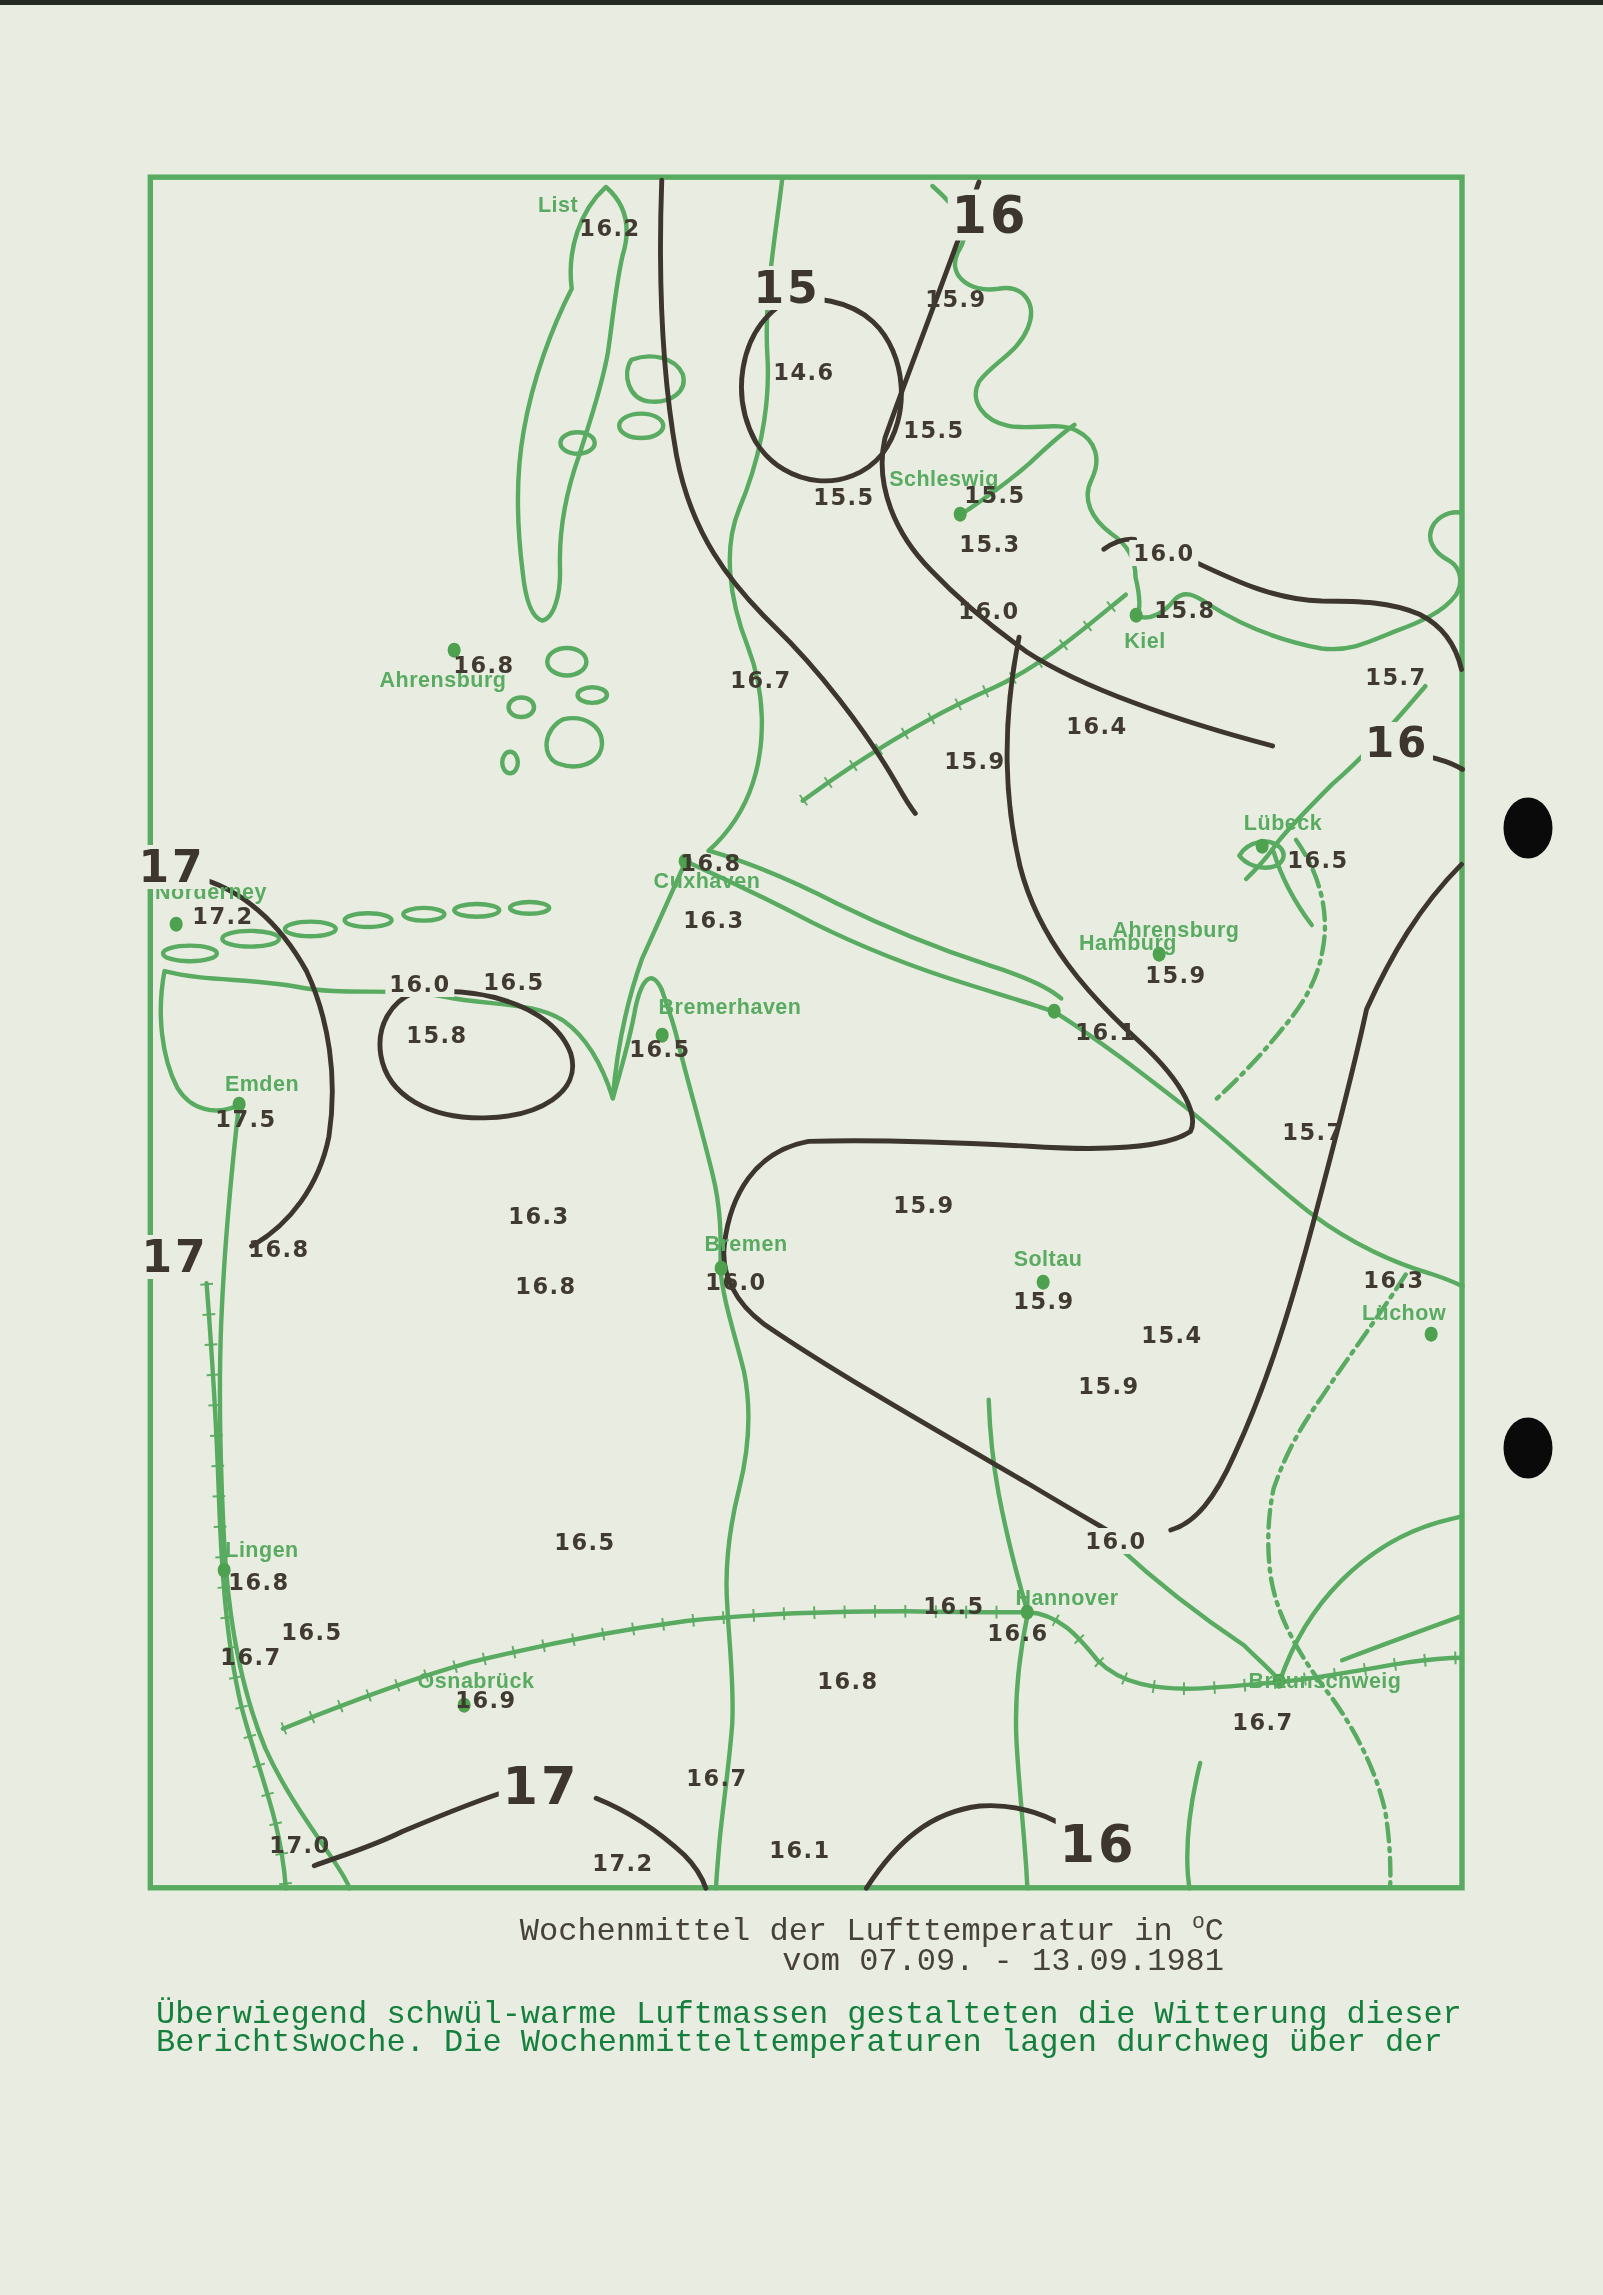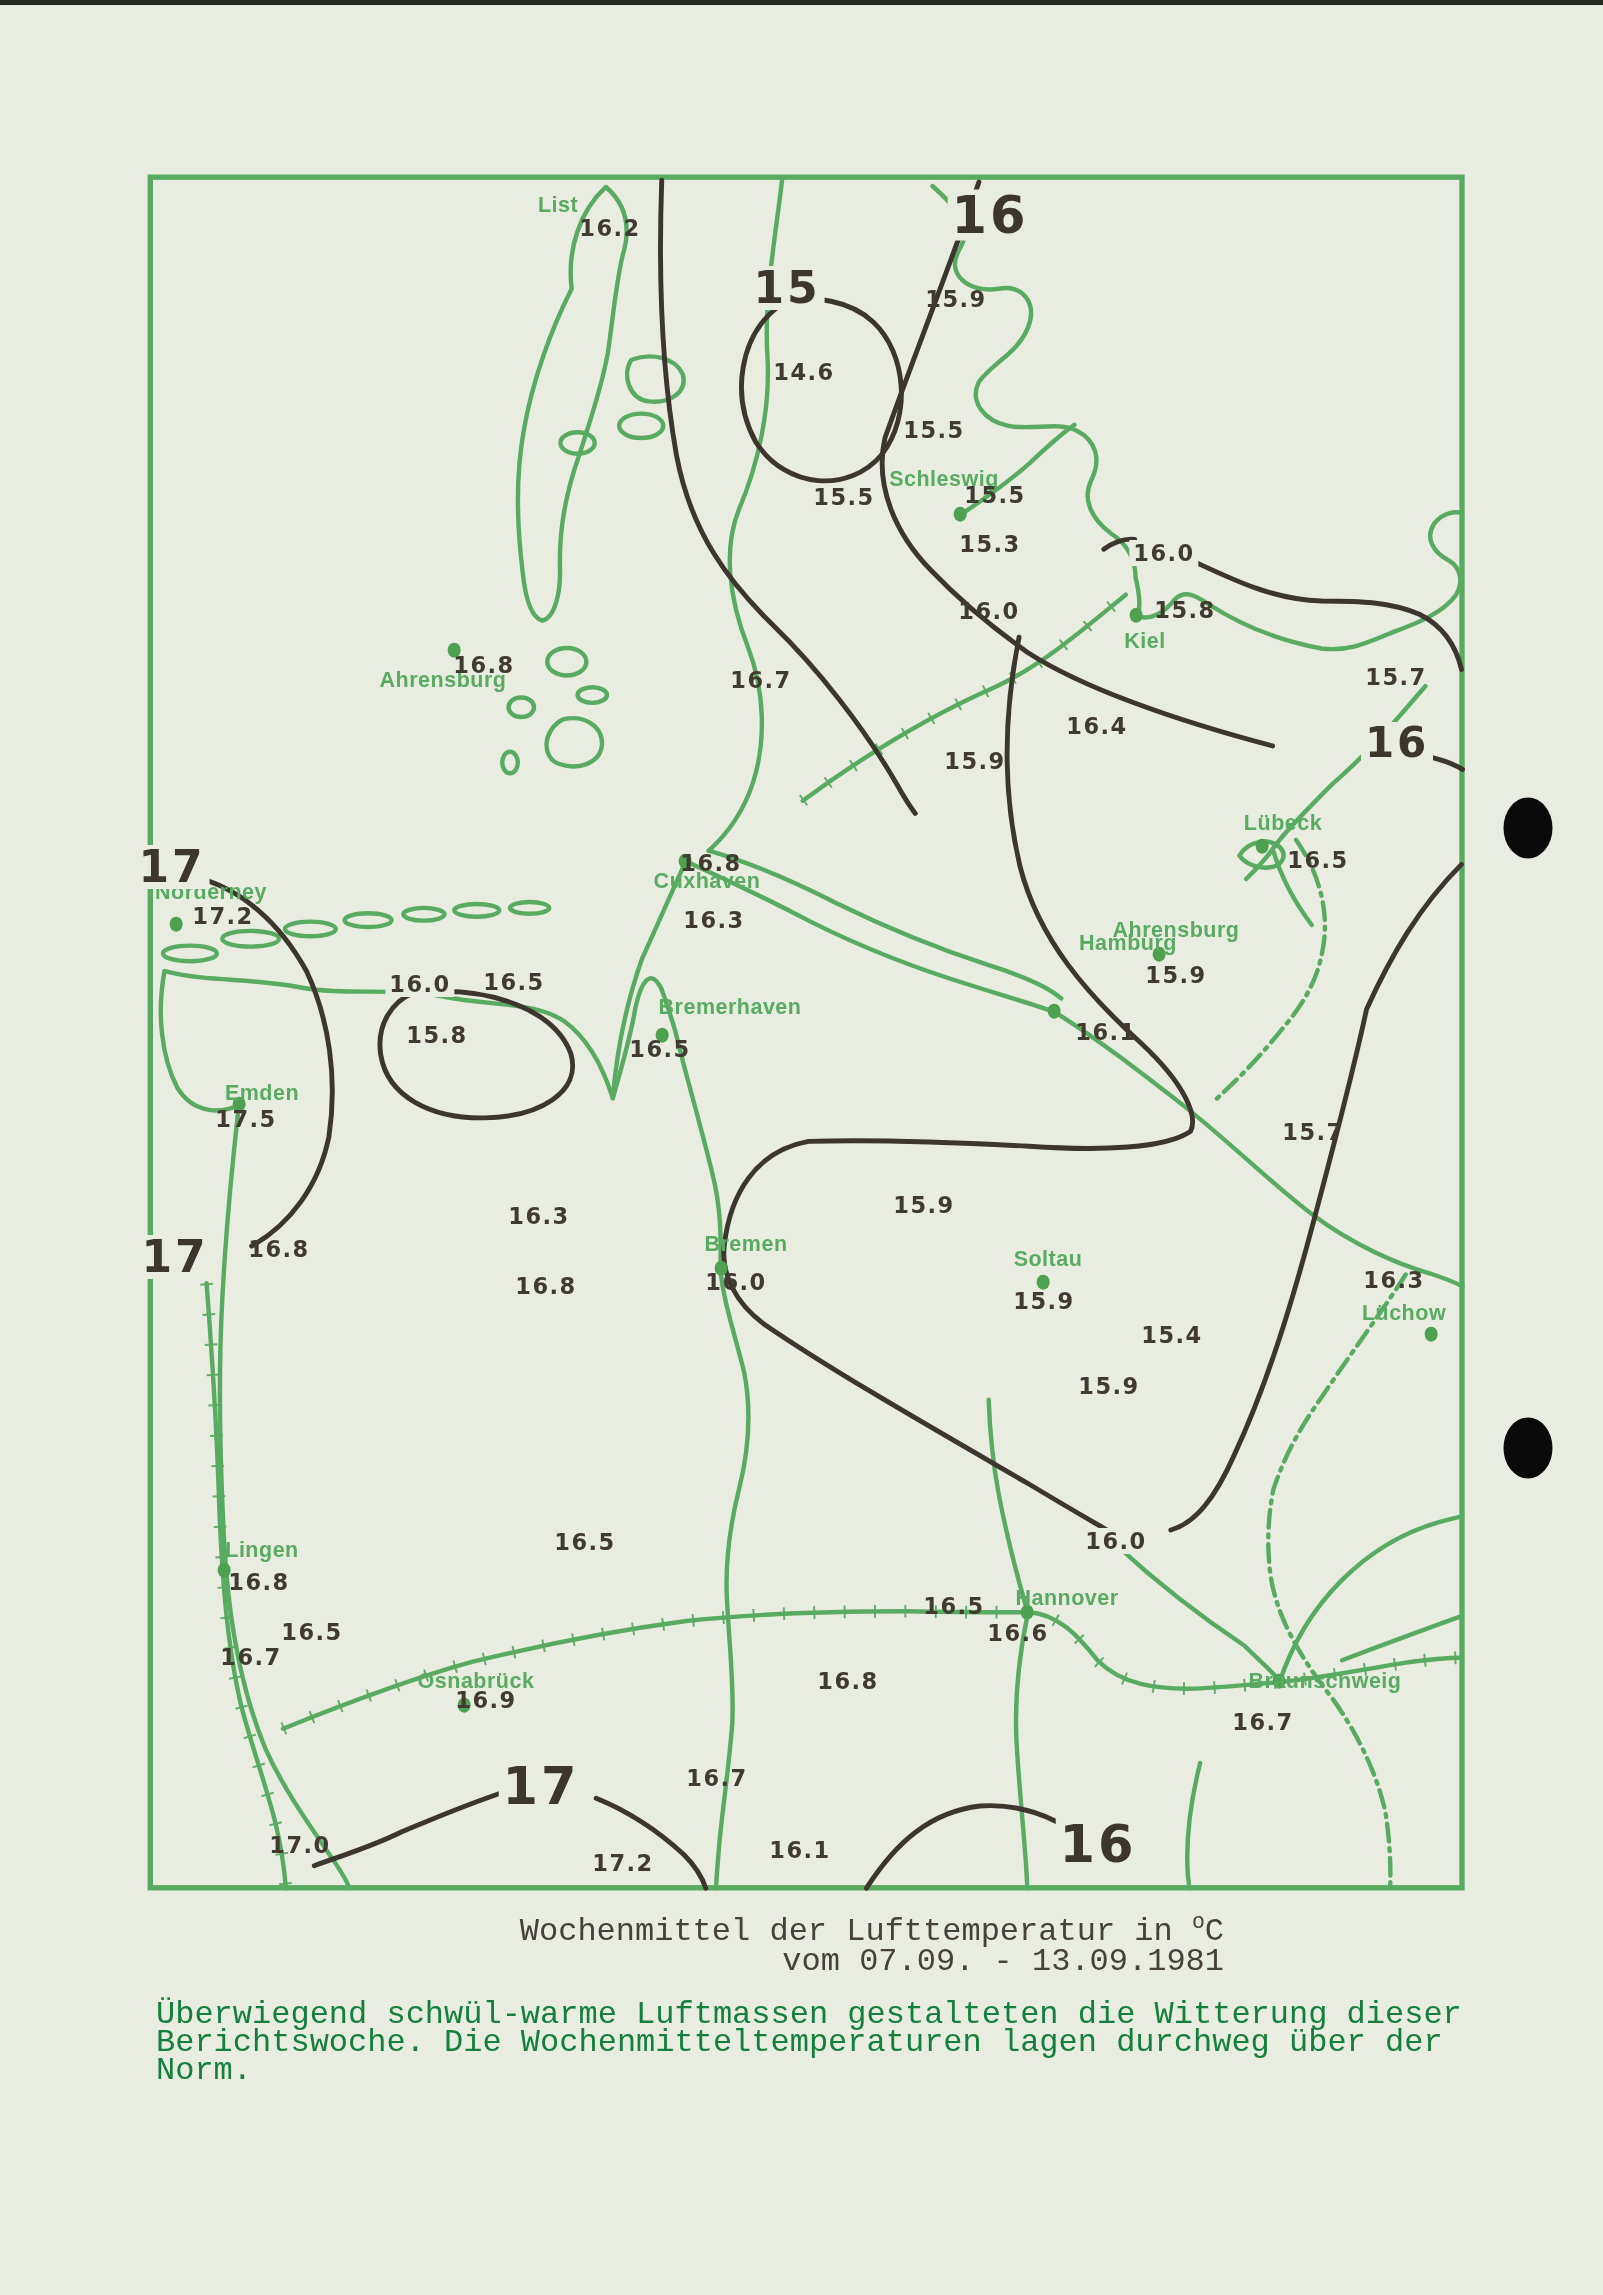--- a/index.html
+++ b/index.html
@@ -161,21 +161,21 @@
       <div class="city-label" style="left: 211px; top: 892px;">Norderney</div>
       <div class="city-dot" style="left: 685px; top: 861px;"></div>
       <div class="city-label" style="left: 707px; top: 881px;">Cuxhaven</div>
       <div class="city-dot" style="left: 662px; top: 1035px;"></div>
       <div class="city-label" style="left: 730px; top: 1007px;">Bremerhaven</div>
       <div class="city-dot" style="left: 1159px; top: 954px;"></div>
       <div class="city-label" style="left: 1176px; top: 930px;">Ahrensburg</div>
       <div class="city-dot" style="left: 1054px; top: 1011px;"></div>
       <div class="city-label" style="left: 1088px; top: 943px; margin-left: 40px;">Hamburg</div>
       <div class="city-dot" style="left: 239px; top: 1104px;"></div>
-      <div class="city-label" style="left: 262px; top: 1084px; margin-top: 9px;">Emden</div>
+      <div class="city-label" style="left: 262px; top: 1084px;">Emden</div>
       <div class="city-dot" style="left: 721px; top: 1268px;"></div>
       <div class="city-label" style="left: 746px; top: 1244px;">Bremen</div>
       <div class="city-dot" style="left: 1043px; top: 1282px;"></div>
       <div class="city-label" style="left: 1048px; top: 1259px;">Soltau</div>
       <div class="city-dot" style="left: 1431px; top: 1334px;"></div>
       <div class="city-label" style="left: 1404px; top: 1313px;">Lüchow</div>
       <div class="city-dot" style="left: 224px; top: 1570px;"></div>
       <div class="city-label" style="left: 262px; top: 1550px;">Lingen</div>
       <div class="city-dot" style="left: 464px; top: 1705px;"></div>
       <div class="city-label" style="left: 452px; top: 1681px; margin-left: 24px;">Osnabrück</div>
@@ -246,15 +246,14 @@
 </div>
 
 <div id="caption">
   <div><span>Wochenmittel der Lufttemperatur in </span><sup>o</sup><span>C</span></div>
   <div>vom 07.09. - 13.09.1981</div>
 </div>
 
 <div id="paragraph">
   <div>Überwiegend schwül-warme Luftmassen gestalteten die Witterung dieser</div>
   <div>Berichtswoche. Die Wochenmitteltemperaturen lagen durchweg über der</div>
-  <div>Norm.</div>
 </div>
 
 
 </body></html>

